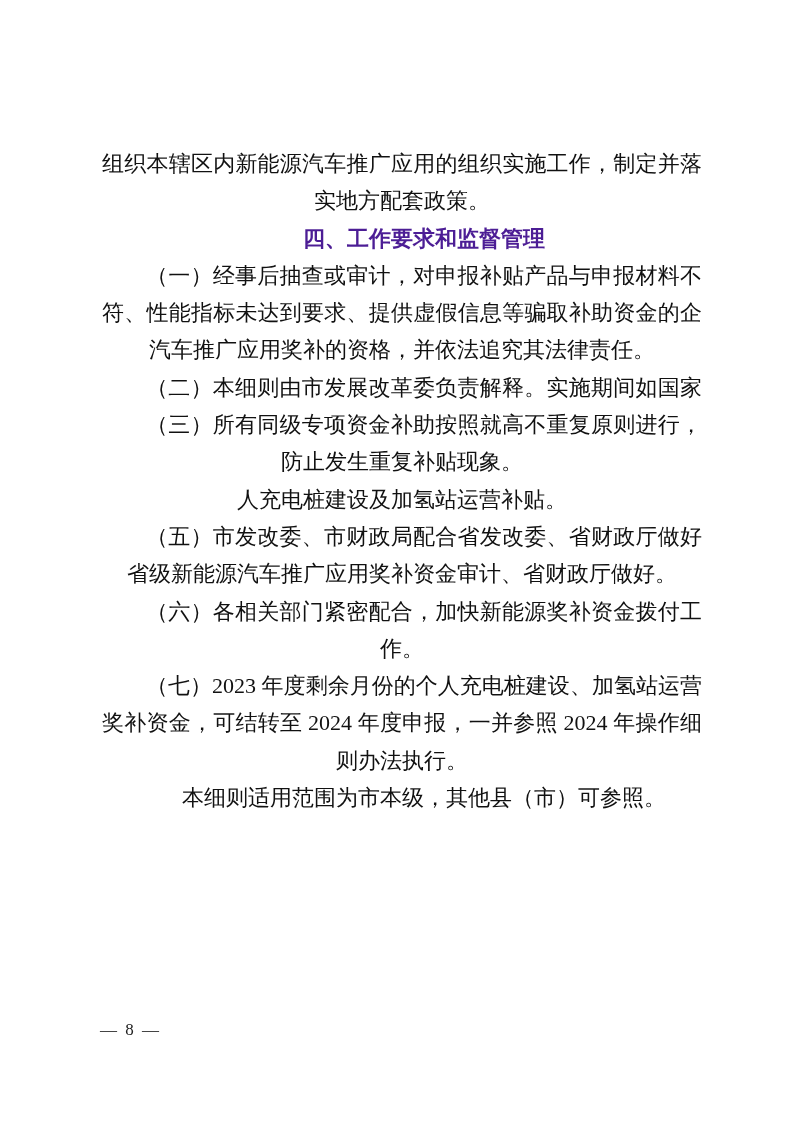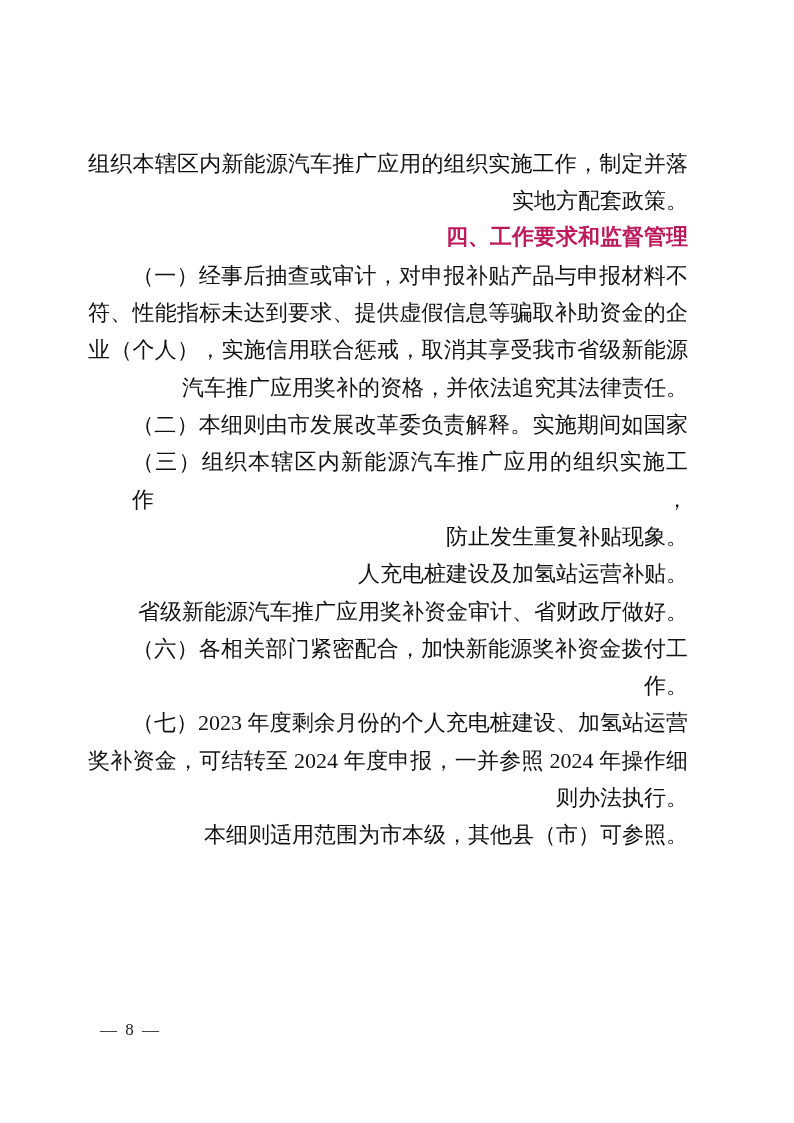--- a/index.html
+++ b/index.html
@@ -9,44 +9,44 @@
   }
   .page {
     position: relative;
     width: 794px;
     height: 1123px;
     background: #ffffff;
     overflow: hidden;
   }
   .content {
     position: absolute;
-    left: 88px;
+    left: 102px;
     top: 145px;
     width: 600px;
   }
   .line {
     font-family: "Liberation Serif", "DejaVu Serif", serif;
     font-size: 22px;
     line-height: 37.3px;
     color: #111111;
-    text-align: right;
+    text-align: center;
     letter-spacing: 0;
   }
   .line.fill {
     text-align: justify;
     text-align-last: justify;
   }
   .line.indent {
     padding-left: 44px;
   }
   .line.heading {
-    font-family: Liberation Mono, monospace;
+    font-family: Liberation Serif, serif;
     font-weight: 700;
     font-size: 22px;
-    color: #be185d;
+    color: #4c1d95;
   }
   .footer {
     position: absolute;
     left: 100px;
     top: 1020px;
     font-family: "Liberation Serif", "DejaVu Serif", serif;
     font-size: 17px;
     color: #222222;
     letter-spacing: 2px;
   }
@@ -54,26 +54,26 @@
 </head>
 <body>
 
 <div class="page">
   <div class="content">
       <div class="line fill">组织本辖区内新能源汽车推广应用的组织实施工作，制定并落</div>
       <div class="line">实地方配套政策。</div>
       <div class="line heading indent">四、工作要求和监督管理</div>
       <div class="line indent fill">（一）经事后抽查或审计，对申报补贴产品与申报材料不</div>
       <div class="line fill">符、性能指标未达到要求、提供虚假信息等骗取补助资金的企</div>
-      <div class="line fill">业（个人），实施信用联合惩戒，取消其享受我市省级新能源</div>
       <div class="line">汽车推广应用奖补的资格，并依法追究其法律责任。</div>
       <div class="line indent fill">（二）本细则由市发展改革委负责解释。实施期间如国家</div>
-      <div class="line indent fill">（三）组织本辖区内新能源汽车推广应用的组织实施工作，</div>
+      <div class="line indent fill">（三）所有同级专项资金补助按照就高不重复原则进行，</div>
       <div class="line">防止发生重复补贴现象。</div>
       <div class="line">人充电桩建设及加氢站运营补贴。</div>
+      <div class="line indent fill">（五）市发改委、市财政局配合省发改委、省财政厅做好</div>
       <div class="line">省级新能源汽车推广应用奖补资金审计、省财政厅做好。</div>
       <div class="line indent fill">（六）各相关部门紧密配合，加快新能源奖补资金拨付工</div>
       <div class="line">作。</div>
       <div class="line indent fill">（七）2023 年度剩余月份的个人充电桩建设、加氢站运营</div>
       <div class="line fill">奖补资金，可结转至 2024 年度申报，一并参照 2024 年操作细</div>
       <div class="line">则办法执行。</div>
       <div class="line indent">本细则适用范围为市本级，其他县（市）可参照。</div>
     </div>
   <div class="footer">— 8 —</div>
 </div>

